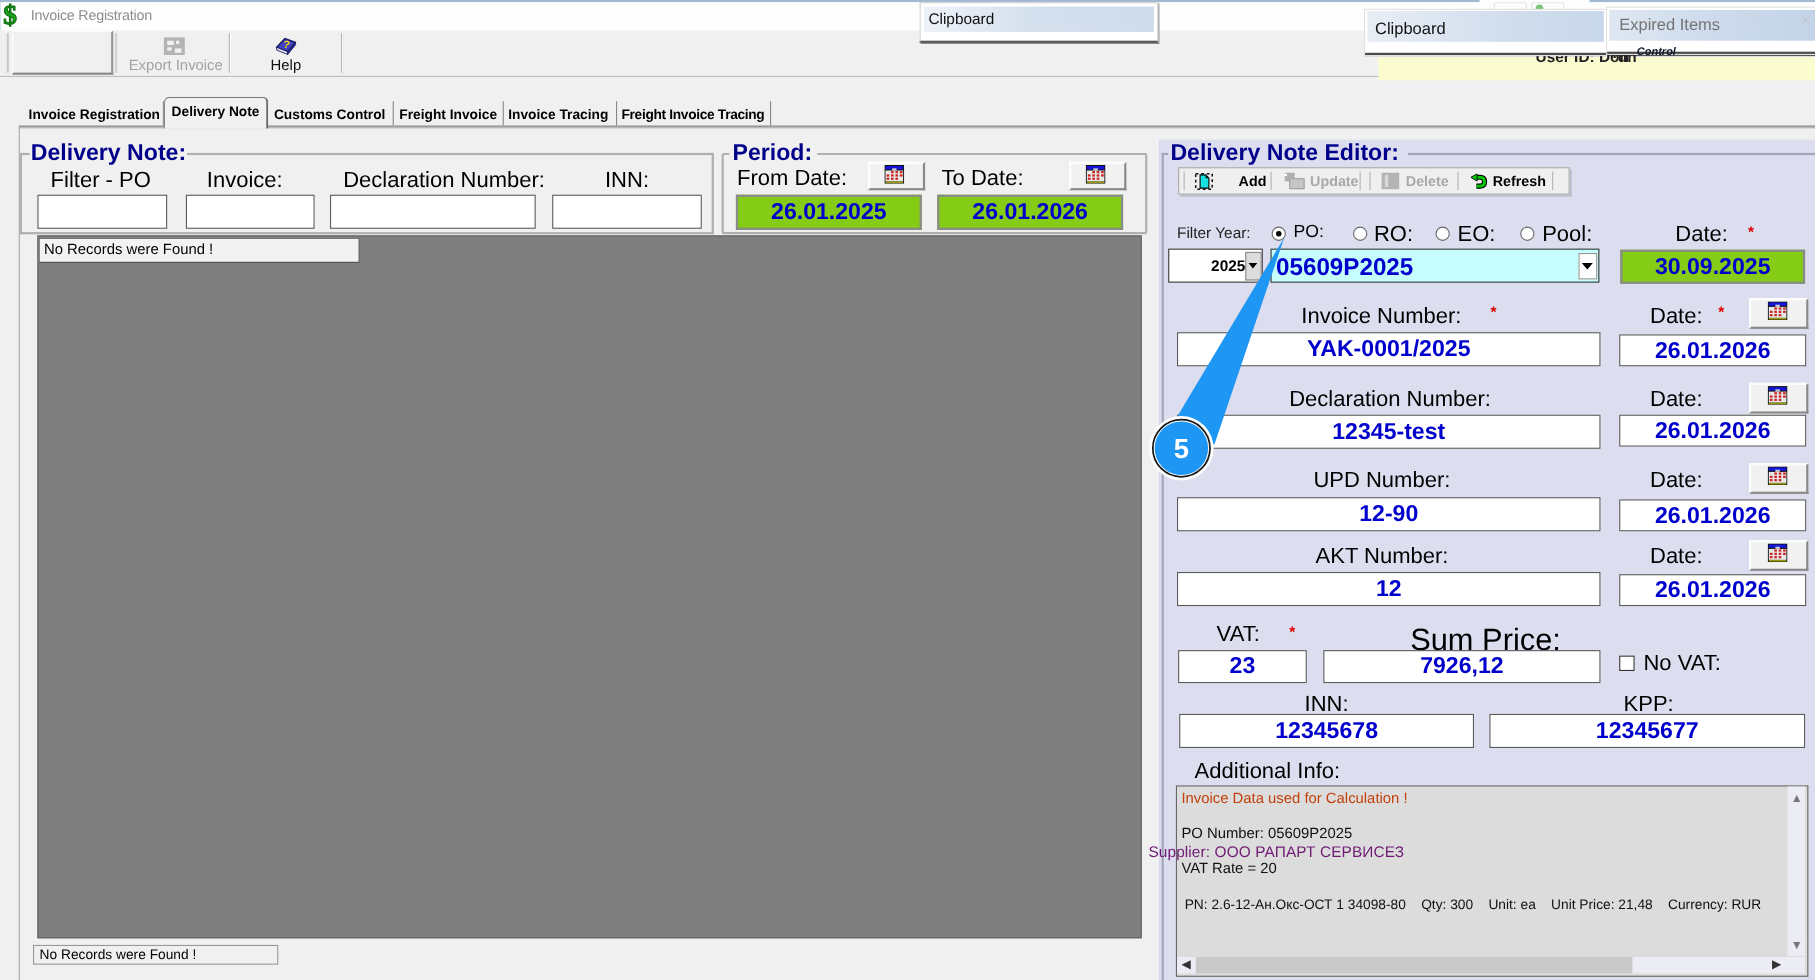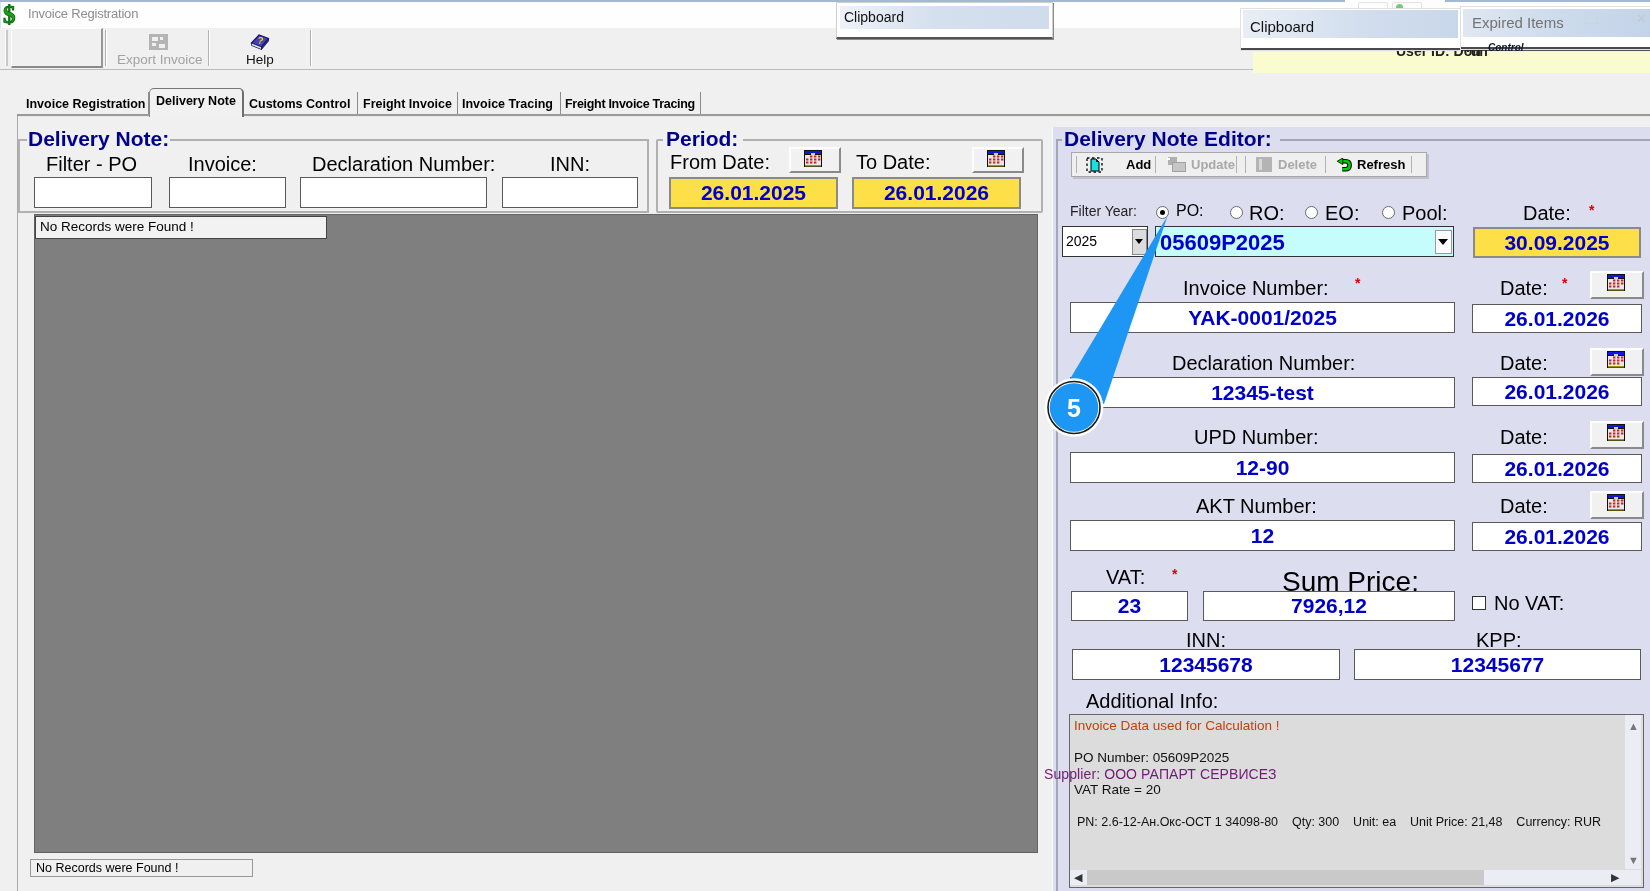--- a/index.html
+++ b/index.html
@@ -3,21 +3,21 @@
 <meta charset="utf-8">
 <style>
   html,body{margin:0;padding:0;}
   body{width:1650px;height:891px;position:relative;overflow:hidden;
        font-family:"Liberation Sans", sans-serif;background:#f0f0f0;}
   .abs{position:absolute;}
   .lbl{position:absolute;color:#000;white-space:nowrap;line-height:1.15;}
   .blue{color:#0000cc;font-weight:bold;}
   .navy{color:#00008b;font-weight:bold;}
   .fld{position:absolute;background:#fff;border:1px solid #5a5a5a;}
-  .sunk{position:absolute;background:#fde047;border:2px solid #8a8a8a;text-align:right;}
+  .sunk{position:absolute;background:#84cc16;border:2px solid #8a8a8a;text-align:right;}
   .cal{position:absolute;background:#f1f1f1;border-top:2px solid #fdfdfd;border-left:2px solid #fdfdfd;border-bottom:2px solid #8a8a8a;border-right:2px solid #8a8a8a;}
   .ctr{display:flex;align-items:center;justify-content:center;}
   .vsep{position:absolute;width:1px;background:#b2b2b2;border-right:1px solid #fff;}
   .radio{position:absolute;width:11px;height:11px;border-radius:50%;background:#fff;border:1px solid #6a6a6a;}
   .tabt{position:absolute;font-size:12.5px;font-weight:bold;color:#000;white-space:nowrap;}
 </style>
 </head>
 <body>
 
 <div class="abs" style="left:0;top:0;width:1650px;height:2px;background:#a3b8d2;"></div>
@@ -179,21 +179,21 @@
 <div class="radio" style="left:1230px;top:206px;"></div>
 <div class="lbl" style="left:1249px;top:201.5px;font-size:20px;">RO:</div>
 <div class="radio" style="left:1305px;top:206px;"></div>
 <div class="lbl" style="left:1325px;top:201.5px;font-size:20px;">EO:</div>
 <div class="radio" style="left:1382px;top:206px;"></div>
 <div class="lbl" style="left:1402px;top:201.5px;font-size:20px;">Pool:</div>
 <div class="lbl" style="left:1523px;top:201.5px;font-size:20px;">Date:</div>
 <div class="lbl" style="left:1589px;top:202px;font-size:14px;color:#e00000;font-weight:bold;">*</div>
 
 <div class="abs" style="left:1062px;top:226px;width:84px;height:29px;background:#fff;border:1px solid #333;"></div>
-<div class="lbl" style="left:1066px;top:233px;font-size:14px;font-weight:normal;">2025</div>
+<div class="lbl" style="left:1101px;top:233px;font-size:14px;font-weight:bold;">2025</div>
 <div class="abs" style="left:1132px;top:229px;width:13px;height:24px;background:#dcdcdc;border:1px solid #888;"></div>
 <div class="abs" style="left:1135px;top:239px;width:0;height:0;border-left:4px solid transparent;border-right:4px solid transparent;border-top:5px solid #000;"></div>
 <div class="abs" style="left:1155px;top:226px;width:297px;height:29px;background:#c5fcfc;border:1px solid #333;"></div>
 <div class="lbl blue" style="left:1160px;top:230px;font-size:22px;">05609P2025</div>
 <div class="abs" style="left:1435px;top:230px;width:15px;height:22px;background:#fdfdfd;border:1px solid #999;"></div>
 <div class="abs" style="left:1438px;top:239px;width:0;height:0;border-left:5px solid transparent;border-right:5px solid transparent;border-top:6px solid #000;"></div>
 <div class="sunk ctr" style="left:1473px;top:227px;width:164px;height:27px;">
     <span class="blue" style="font-size:21px;">30.09.2025</span>
   </div>
 

